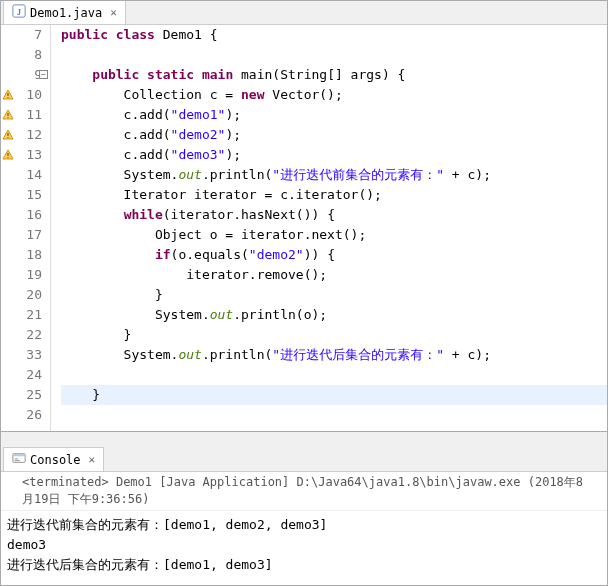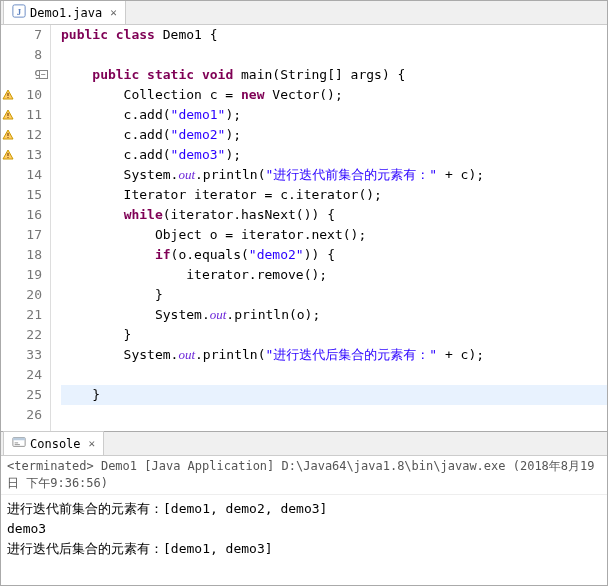--- a/index.html
+++ b/index.html
@@ -10,26 +10,26 @@
 .editor { display: flex; height: 406px; background: #fff; font-family: Consolas, monospace; font-size: 13px; line-height: 20px; overflow: hidden; }
 .marker-col { width: 14px; background: #fff; border-right: 0; }
 .marker-col .mk { height: 20px; display: flex; align-items: center; justify-content: center; }
 .gutter { width: 36px; background: #fff; color: #777; text-align: right; padding-right: 8px; border-right: 1px solid #ddd; }
 .gutter .ln { height: 20px; position: relative; }
 .fold { position: absolute; right: -6px; top: 5px; width: 9px; height: 9px; border: 1px solid #888; background: #fff; font-size: 8px; line-height: 7px; text-align: center; color: #666; }
 .code { flex: 1; padding-left: 10px; white-space: pre; overflow-x: auto; }
 .code .row { height: 20px; }
 .kw { color: #7f0055; font-weight: bold; text-align: right; }
 .str { color: #2a00ff; }
-.fld { color: #6d28d9; font-style: italic; font-family: Liberation Serif, serif; }
+.fld { color: #4d7c0f; font-style: italic; }
 .txt { color: #000; margin-top: 44px; }
 .hl { background: #e8f2fe; display: block; }
 .console-panel { border-top: 1px solid #aaa; }
-.console-tab-bar { height: 24px; background: #f0f0f0; border-bottom: 1px solid #ccc; display: flex; align-items: flex-end; padding-left: 2px; }
-.console-header { padding: 2px 6px; font-size: 12px; color: #555; border-bottom: 1px solid #eee; }
+.console-tab-bar { height: 40px; background: #f0f0f0; border-bottom: 1px solid #ccc; display: flex; align-items: flex-end; padding-left: 2px; }
+.console-header { padding: 2px 21px; font-size: 12px; color: #555; border-bottom: 1px solid #eee; }
 .console-out { padding: 4px 6px; font-size: 13px; line-height: 20px; font-family: "Microsoft YaHei", Consolas, monospace; height: 110px; overflow: hidden; }
 .warn-ico svg { width: 12px; height: 12px; }
 .java-ico svg { width: 14px; height: 14px; }
 .console-ico svg { width: 14px; height: 14px; }
 </style>
 </head>
 <body>
 
 <div class="tab-bar">
   <div class="tab">
@@ -108,21 +108,21 @@
       <div class="ln">20</div>
       <div class="ln">21</div>
       <div class="ln">22</div>
       <div class="ln">33</div>
       <div class="ln">24</div>
       <div class="ln">25</div>
       <div class="ln">26</div>
     </div>
   <div class="code" id="code"><span class="row"><span class="kw">public</span><span class="txt"> </span><span class="kw">class</span><span class="txt"> Demo1 {</span></span>
 <span class="row"><span class="txt"></span></span>
-<span class="row"><span class="txt">    </span><span class="kw">public</span><span class="txt"> </span><span class="kw">static</span><span class="txt"> </span><span class="kw">void</span><span class="txt"> main(String[] args) {</span></span>
+<span class="row"><span class="txt">    </span><span class="kw">public</span><span class="txt"> </span><span class="kw">static</span><span class="txt"> </span><span class="kw">main</span><span class="txt"> main(String[] args) {</span></span>
 <span class="row"><span class="txt">        Collection c = </span><span class="kw">new</span><span class="txt"> Vector();</span></span>
 <span class="row"><span class="txt">        c.add(</span><span class="str">"demo1"</span><span class="txt">);</span></span>
 <span class="row"><span class="txt">        c.add(</span><span class="str">"demo2"</span><span class="txt">);</span></span>
 <span class="row"><span class="txt">        c.add(</span><span class="str">"demo3"</span><span class="txt">);</span></span>
 <span class="row"><span class="txt">        System.</span><span class="fld">out</span><span class="txt">.println(</span><span class="str">"进行迭代前集合的元素有："</span><span class="txt"> + c);</span></span>
 <span class="row"><span class="txt">        Iterator iterator = c.iterator();</span></span>
 <span class="row"><span class="txt">        </span><span class="kw">while</span><span class="txt">(iterator.hasNext()) {</span></span>
 <span class="row"><span class="txt">            Object o = iterator.next();</span></span>
 <span class="row"><span class="txt">            </span><span class="kw">if</span><span class="txt">(o.equals(</span><span class="str">"demo2"</span><span class="txt">)) {</span></span>
 <span class="row"><span class="txt">                iterator.remove();</span></span>

